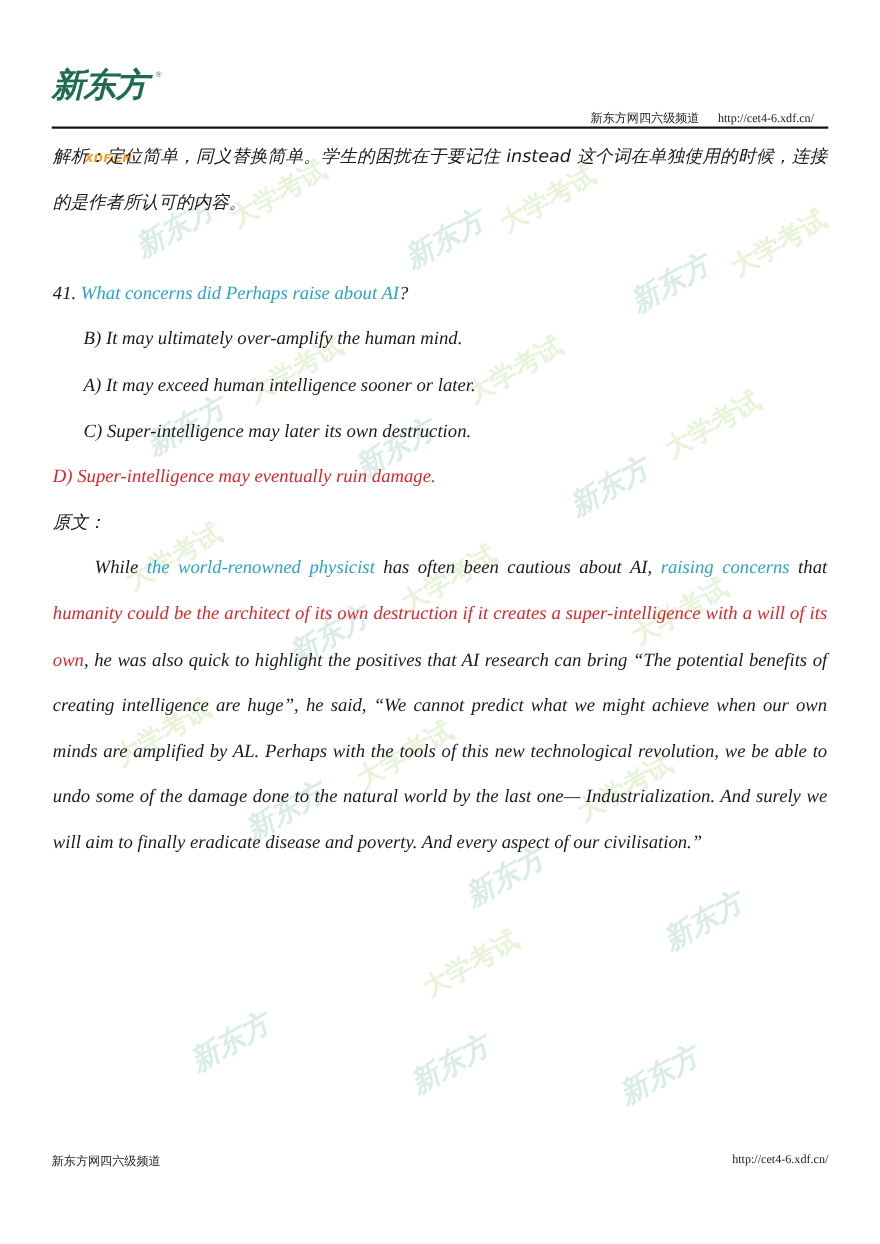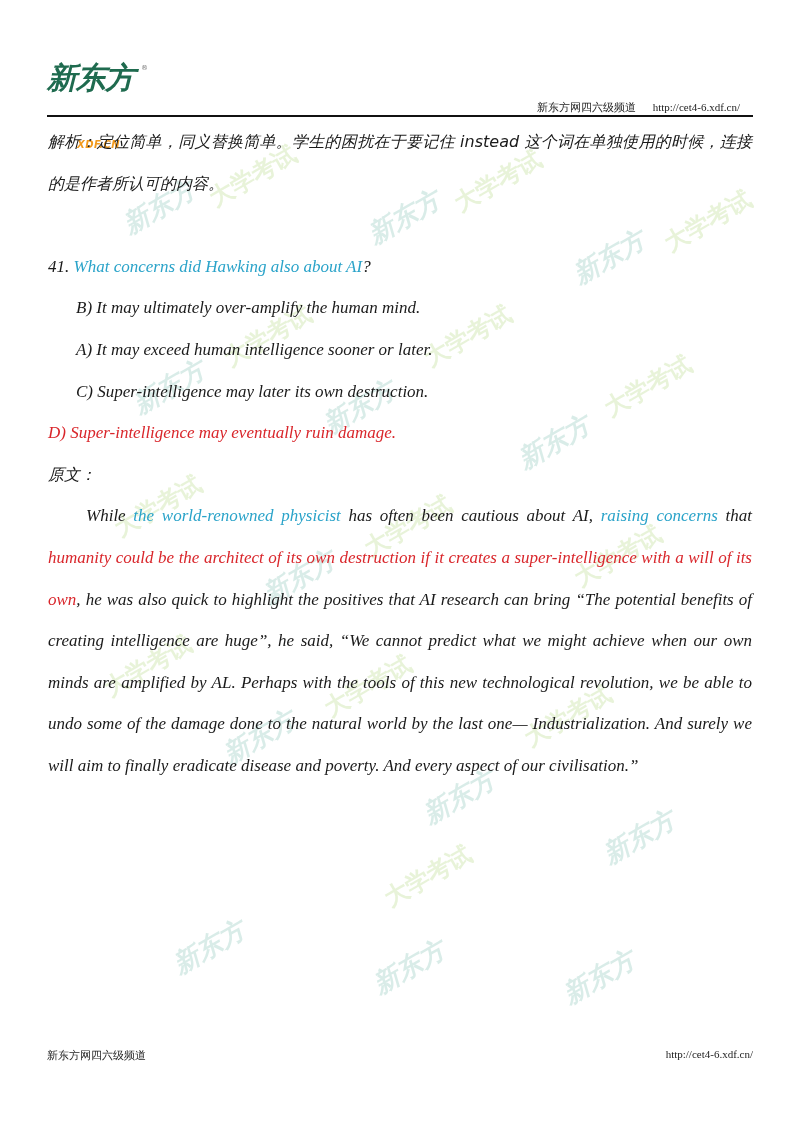--- a/index.html
+++ b/index.html
@@ -97,21 +97,21 @@
   <span>http://cet4-6.xdf.cn/</span>
 </div>
 <div class="rule"></div>
 
 <div class="content">
   <p class="p cn">解析：定位简单，同义替换简单。学生的困扰在于要记住 instead 这个词在单独使用的时候，连接的是作者所认可的内容。</p>
   <div class="spacer"></div>
 
   <p class="p">
     <span>41.</span>
-    <span class="blue">What concerns did Hawking also about AI</span><span>?</span>
+    <span class="blue">What concerns did Perhaps raise about AI</span><span>?</span>
   </p>
   <p class="p indent1">B) It may ultimately over-amplify the human mind.</p>
   <p class="p indent1">A) It may exceed human intelligence sooner or later.</p>
   <p class="p indent1">C) Super-intelligence may later its own destruction.</p>
   <p class="p red">D) Super-intelligence may eventually ruin damage.</p>
 
   <p class="p cn">原文：</p>
   <p class="p first-indent"><span>While </span><span class="blue">the world-renowned physicist</span><span> has often been cautious about AI, </span><span class="blue">raising concerns</span><span> that </span><span class="red">humanity could be the architect of its own destruction if it creates a super-intelligence with a will of its own</span><span>, he was also quick to highlight the positives that AI research can bring “The potential benefits of creating intelligence are huge”, he said, “We cannot predict what we might achieve when our own minds are amplified by AL. Perhaps with the tools of this new technological revolution, we be able to undo some of the damage done to the natural world by the last one— Industrialization. And surely we will aim to finally eradicate disease and poverty. And every aspect of our civilisation.”</span></p>
 
 </div>

